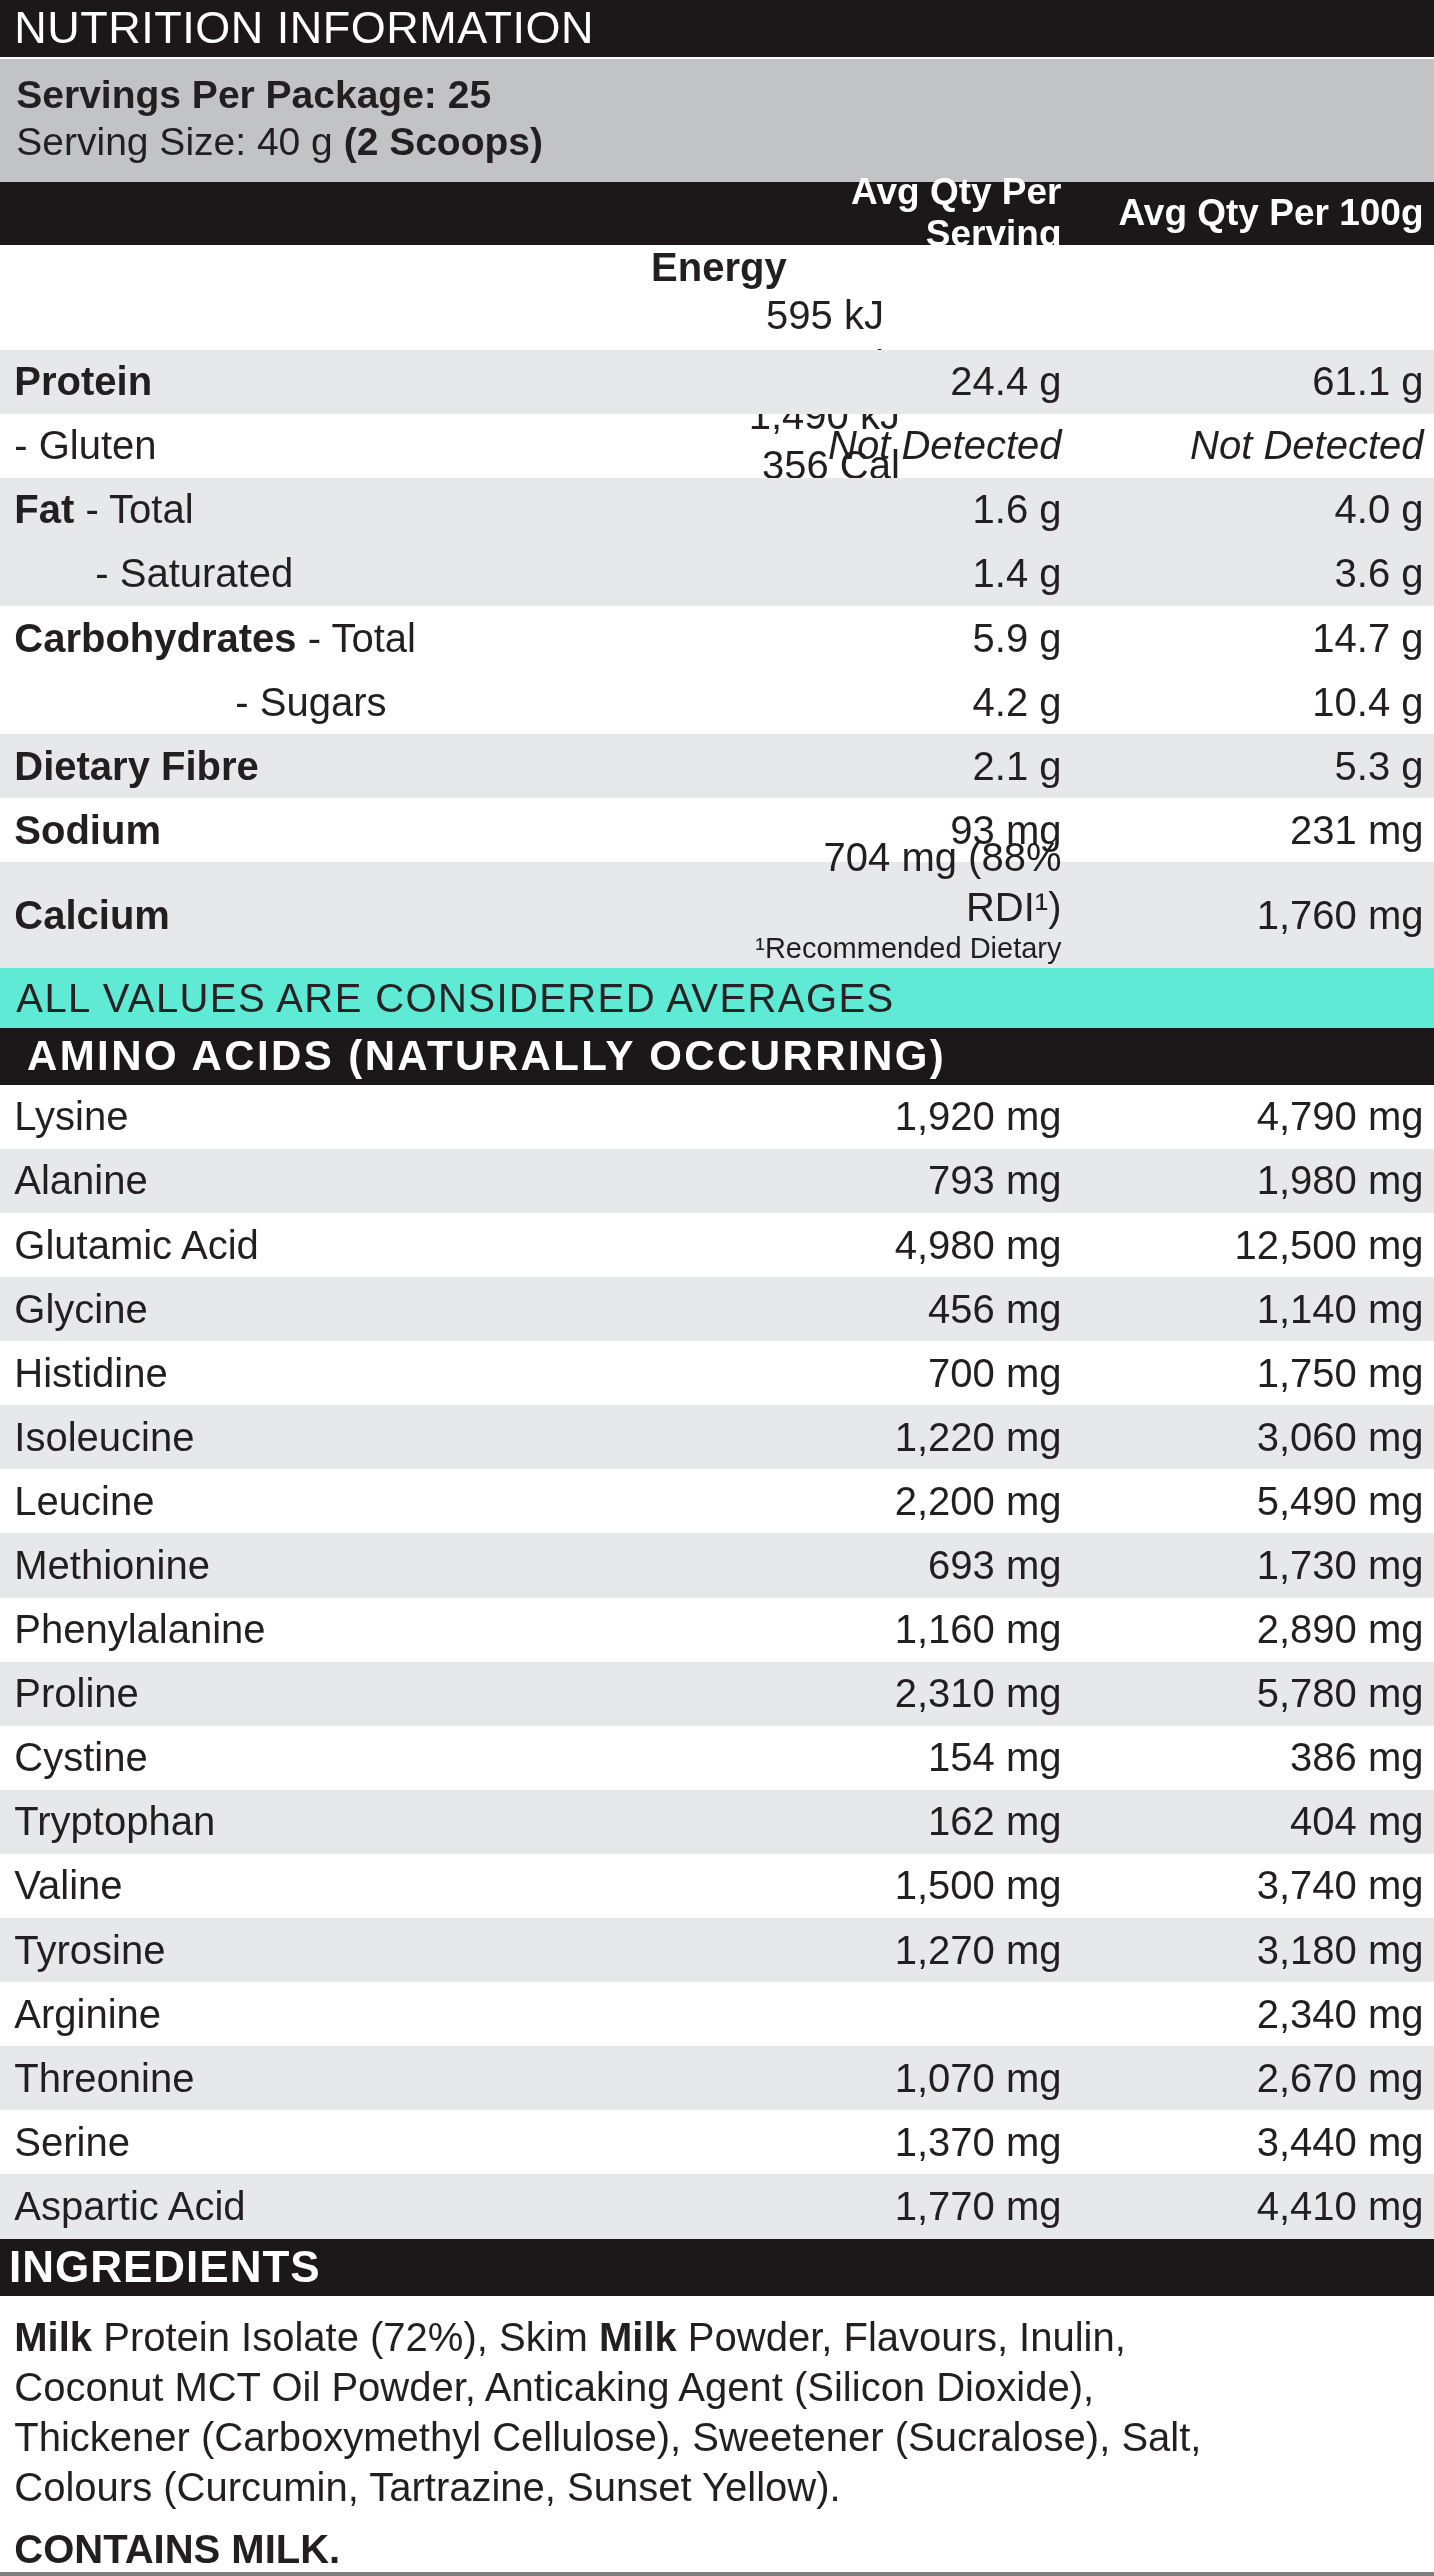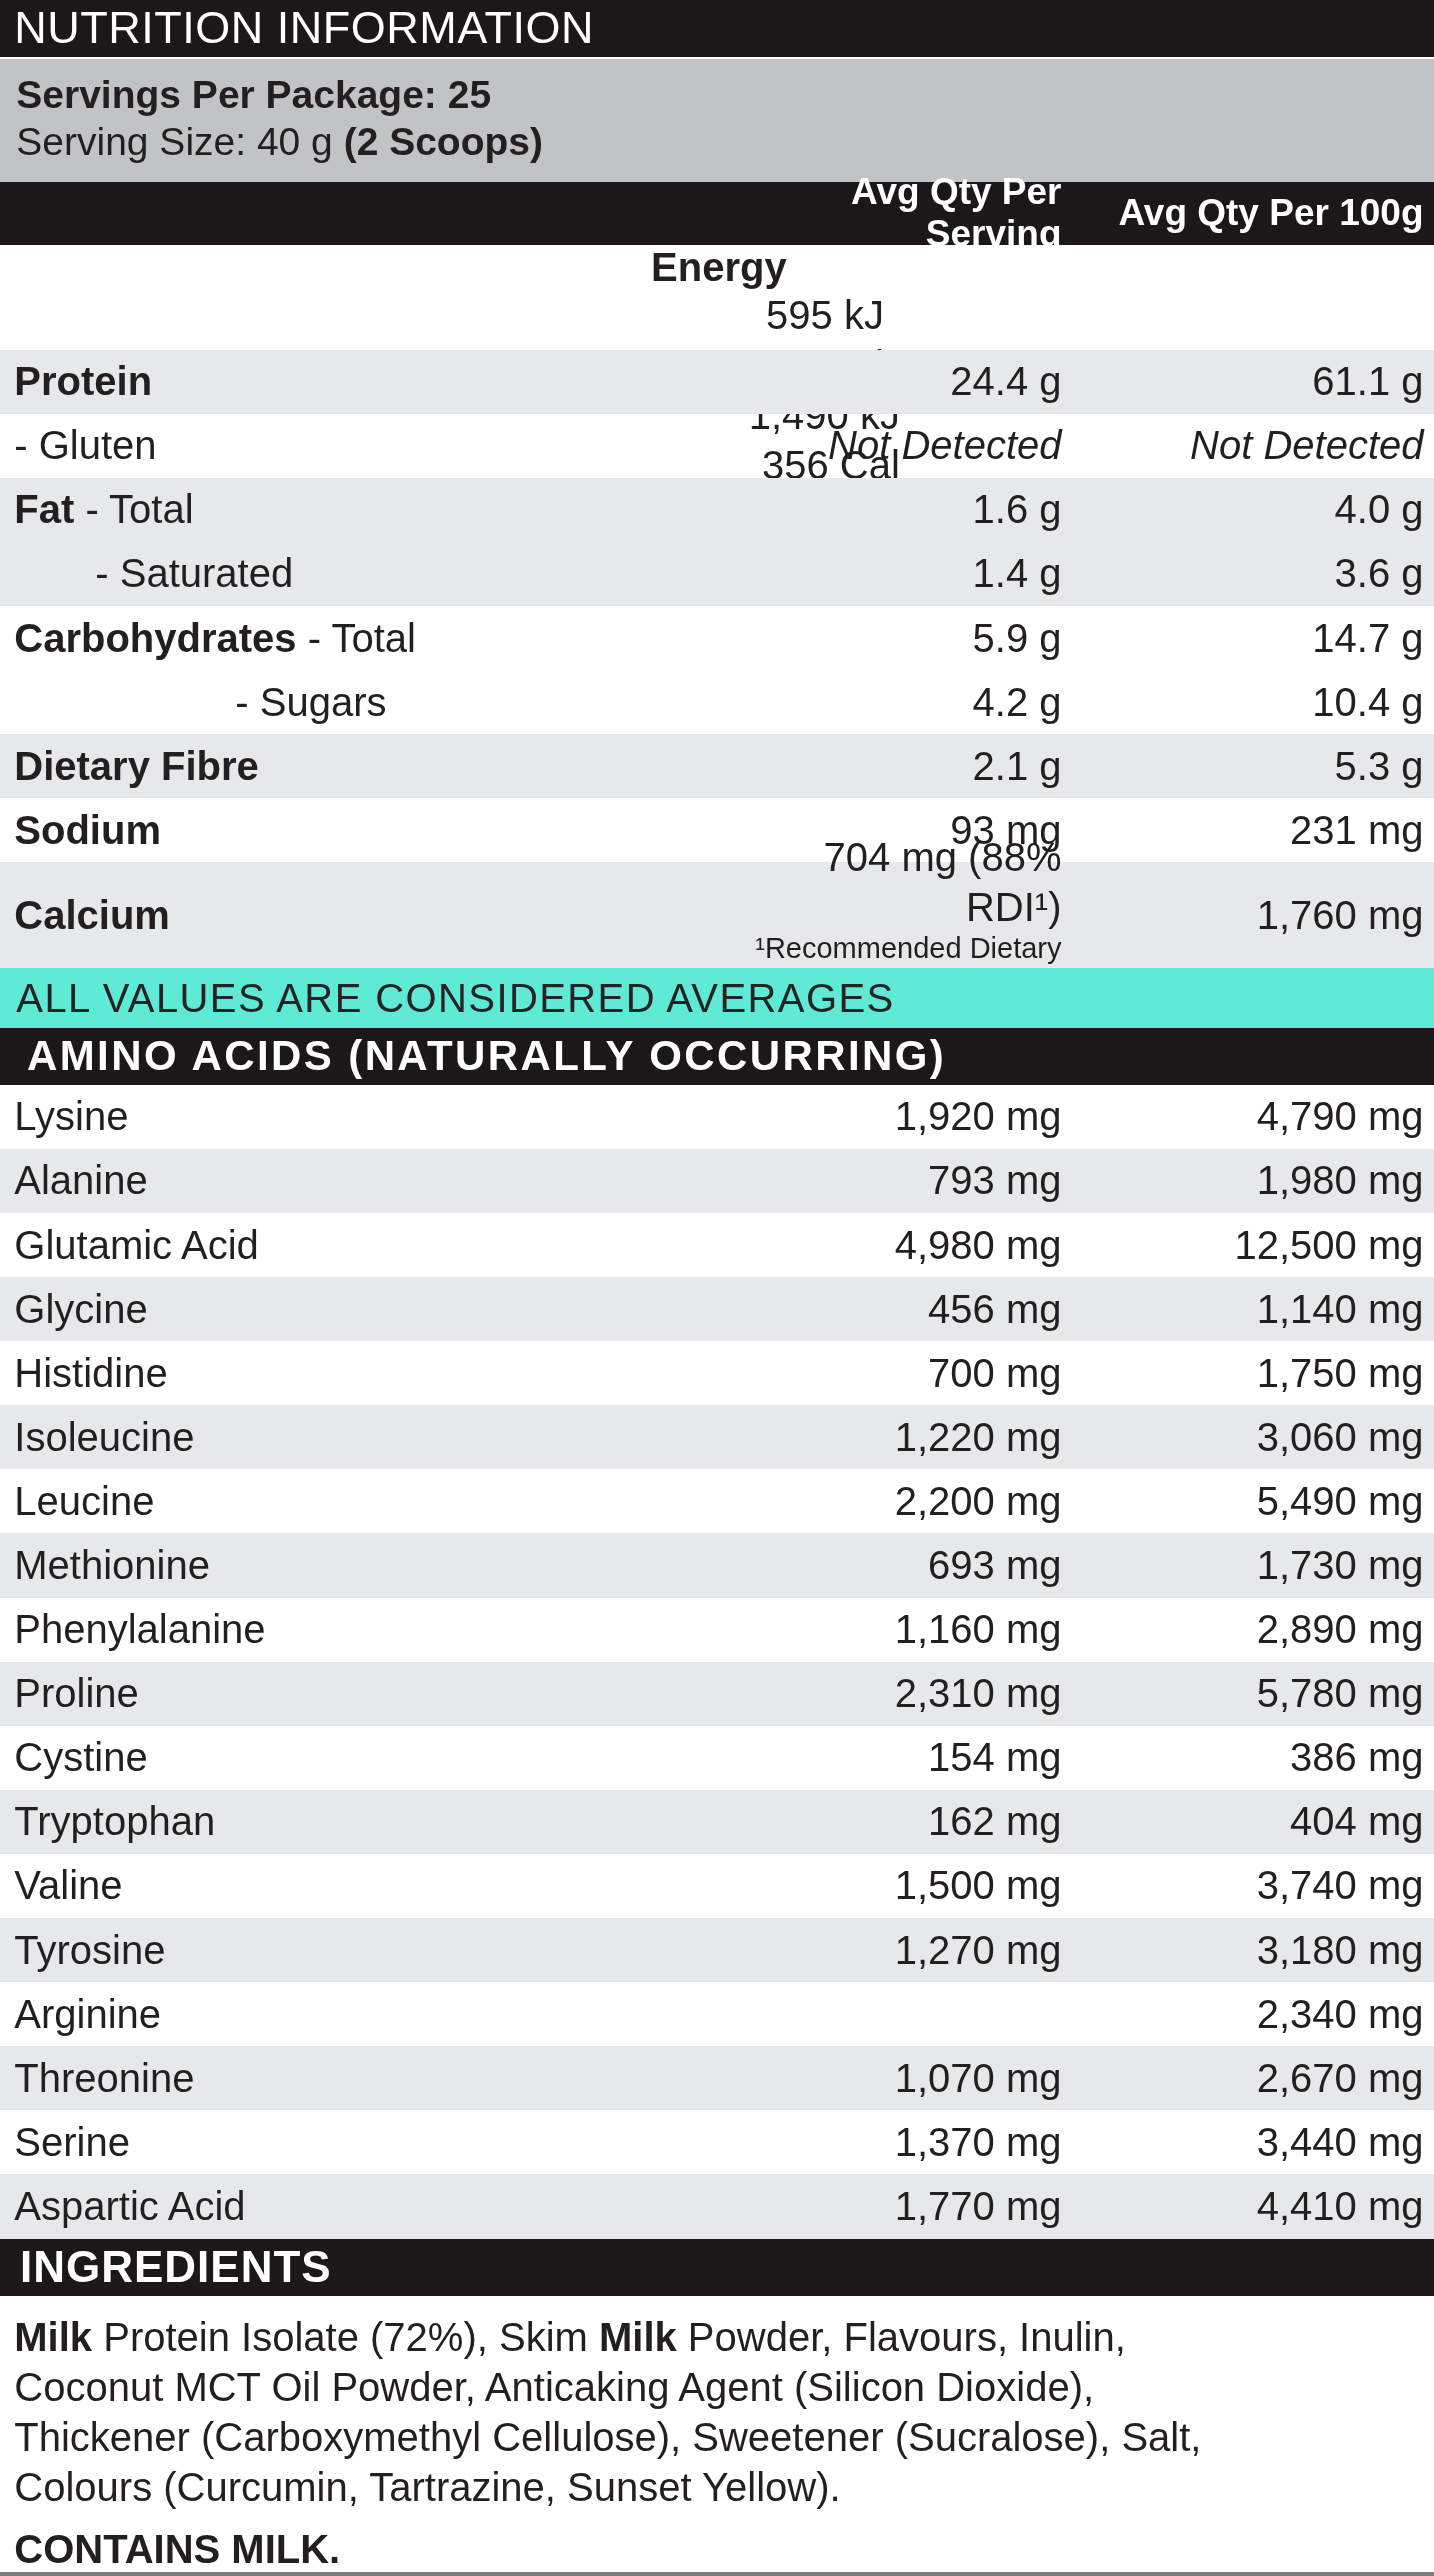--- a/index.html
+++ b/index.html
@@ -27,21 +27,21 @@
   .b{font-weight:700;}
   .it{font-style:italic;}
   .two-line{line-height:50px;}
   .ind1{padding-left:81px;}
   .ind2{padding-left:221px;}
   .foot{font-size:29px;line-height:33px;}
   .allvalues{height:66px;background:#5eead4;display:flex;align-items:center;
     padding-left:16.3px;font-size:40px;font-weight:500;letter-spacing:1.4px;color:#272325;}
   .amino-head{height:63px;display:flex;align-items:center;padding-left:27px;
     font-size:42px;font-weight:700;letter-spacing:2.4px;}
-  .ingr-head{height:64px;display:flex;align-items:center;padding-left:20px;
+  .ingr-head{height:64px;display:flex;align-items:center;padding-left:9px;
     font-size:44px;font-weight:700;letter-spacing:1px;}
   .ingr-body{flex:1;box-sizing:border-box;padding:15.3px 29px 0 14.3px;font-size:40px;}
   .ingr-line{display:block;line-height:50px;}
   .contains{margin-top:15.3px;font-weight:700;font-size:40px;}
   .bottom-edge{height:4.8px;background:#7d7d7d;}
 </style>
 </head>
 <body>
 
 <div class="label">

